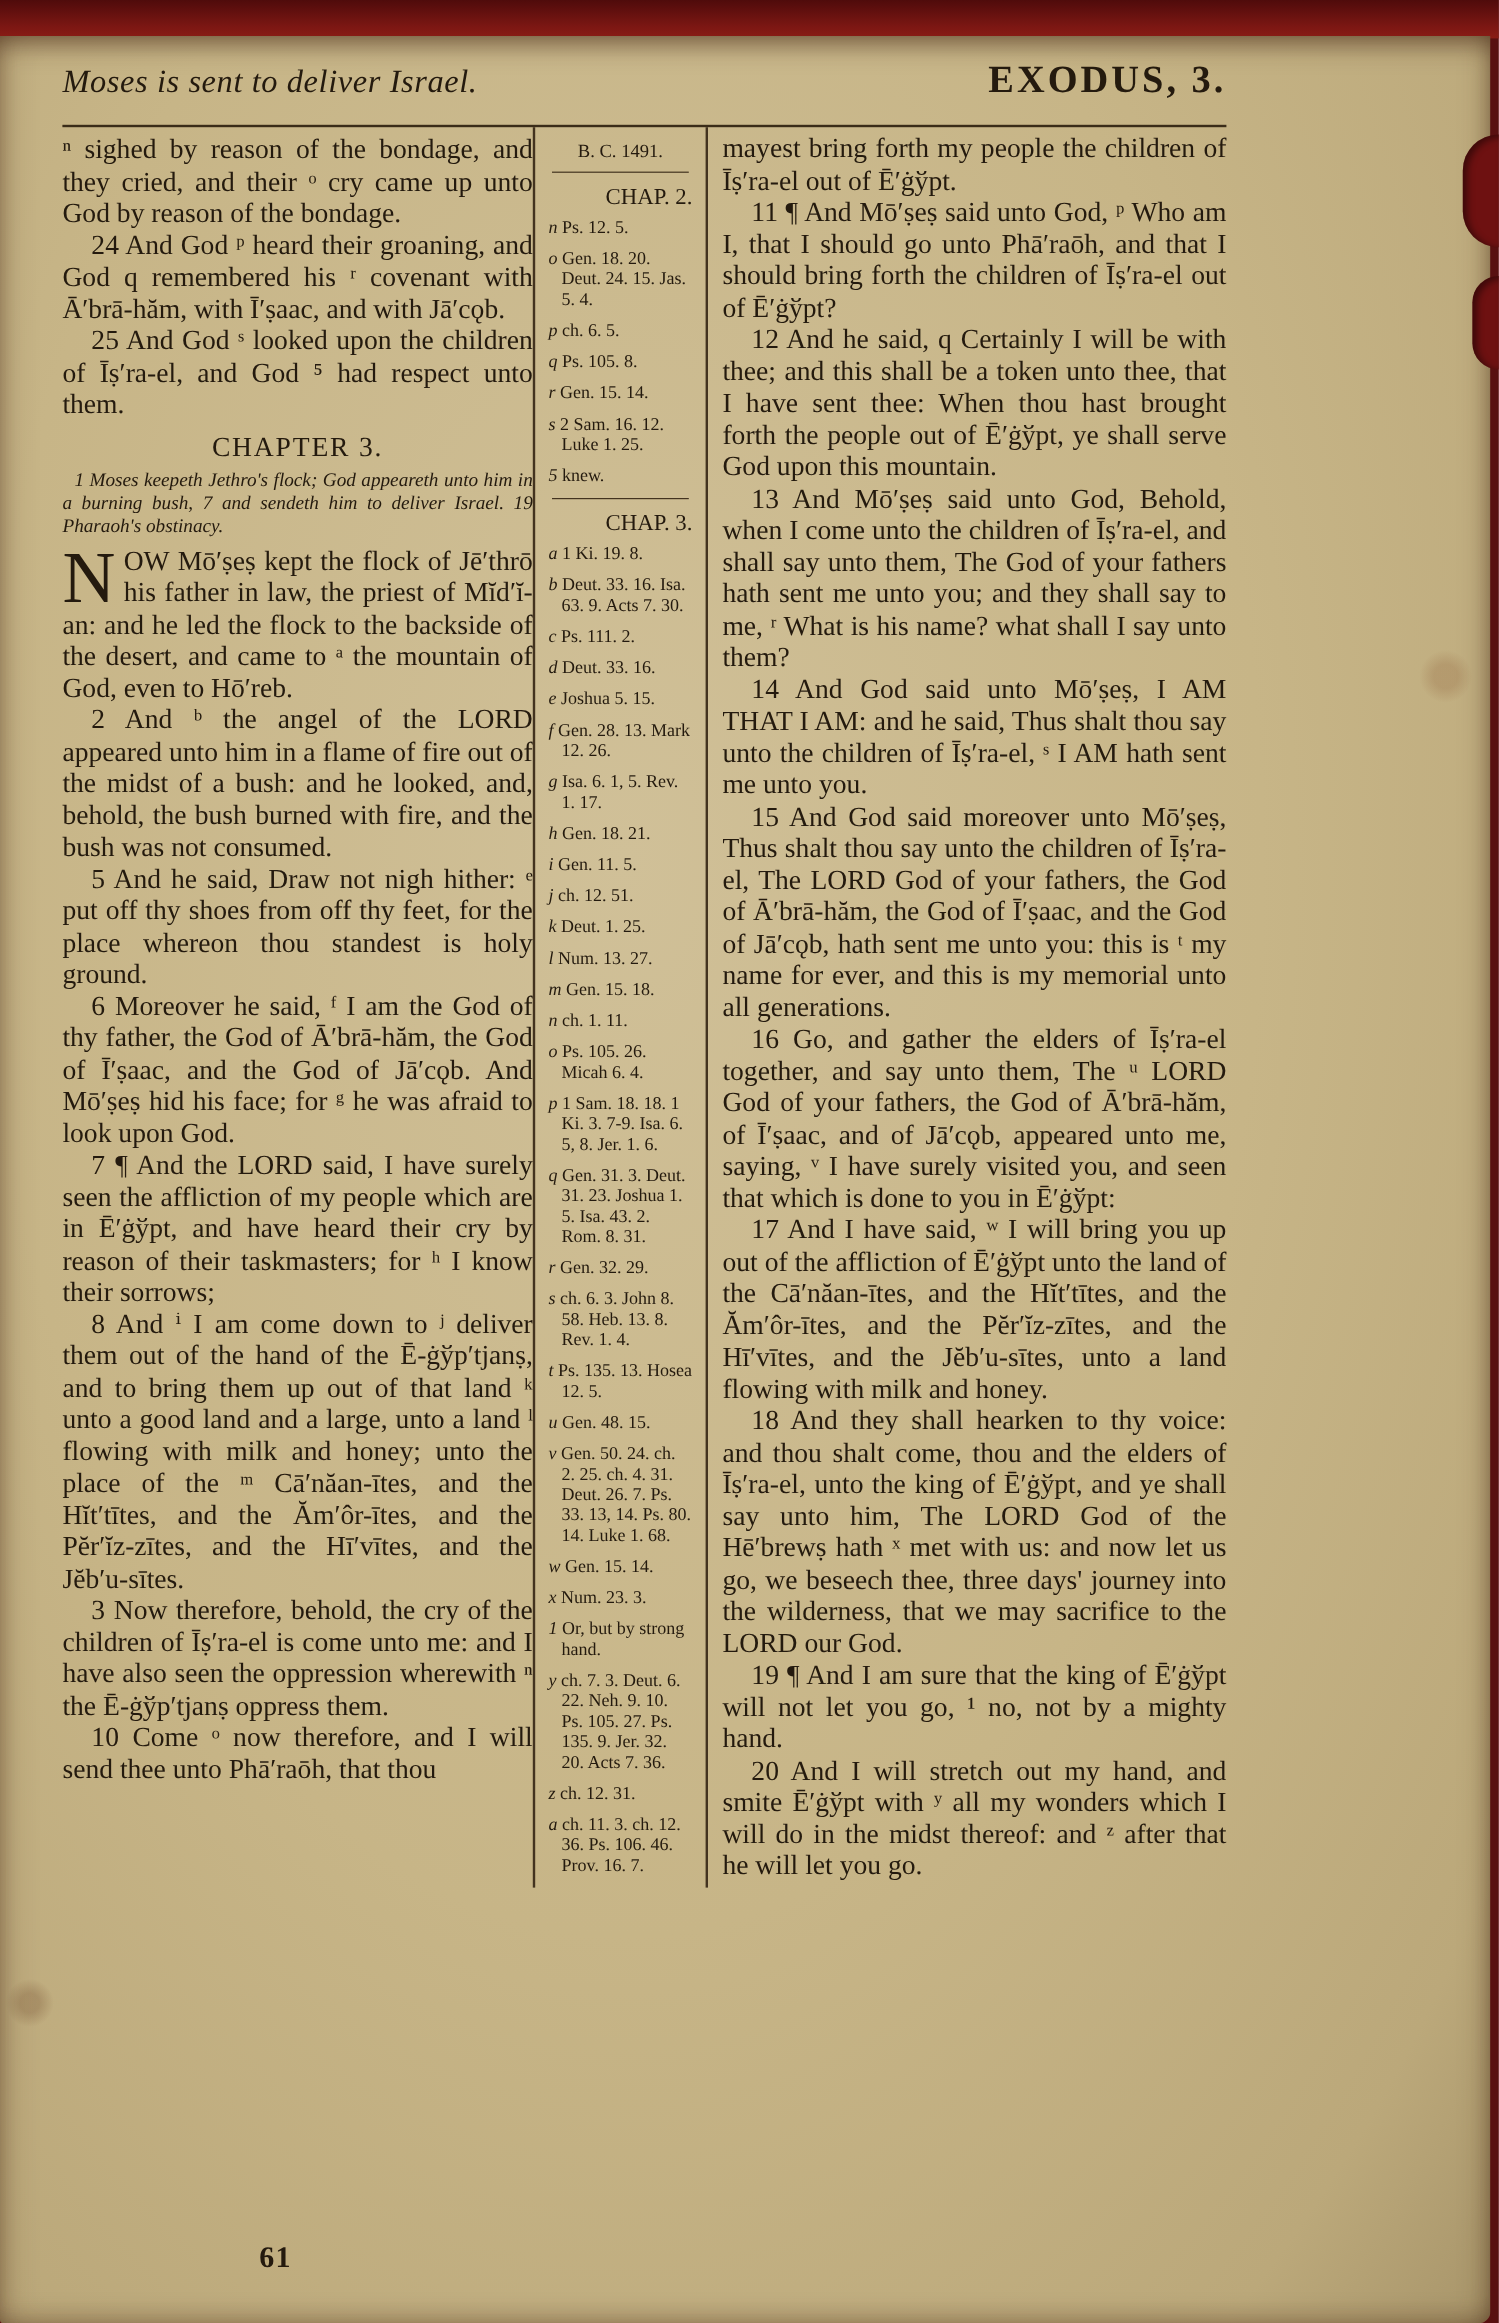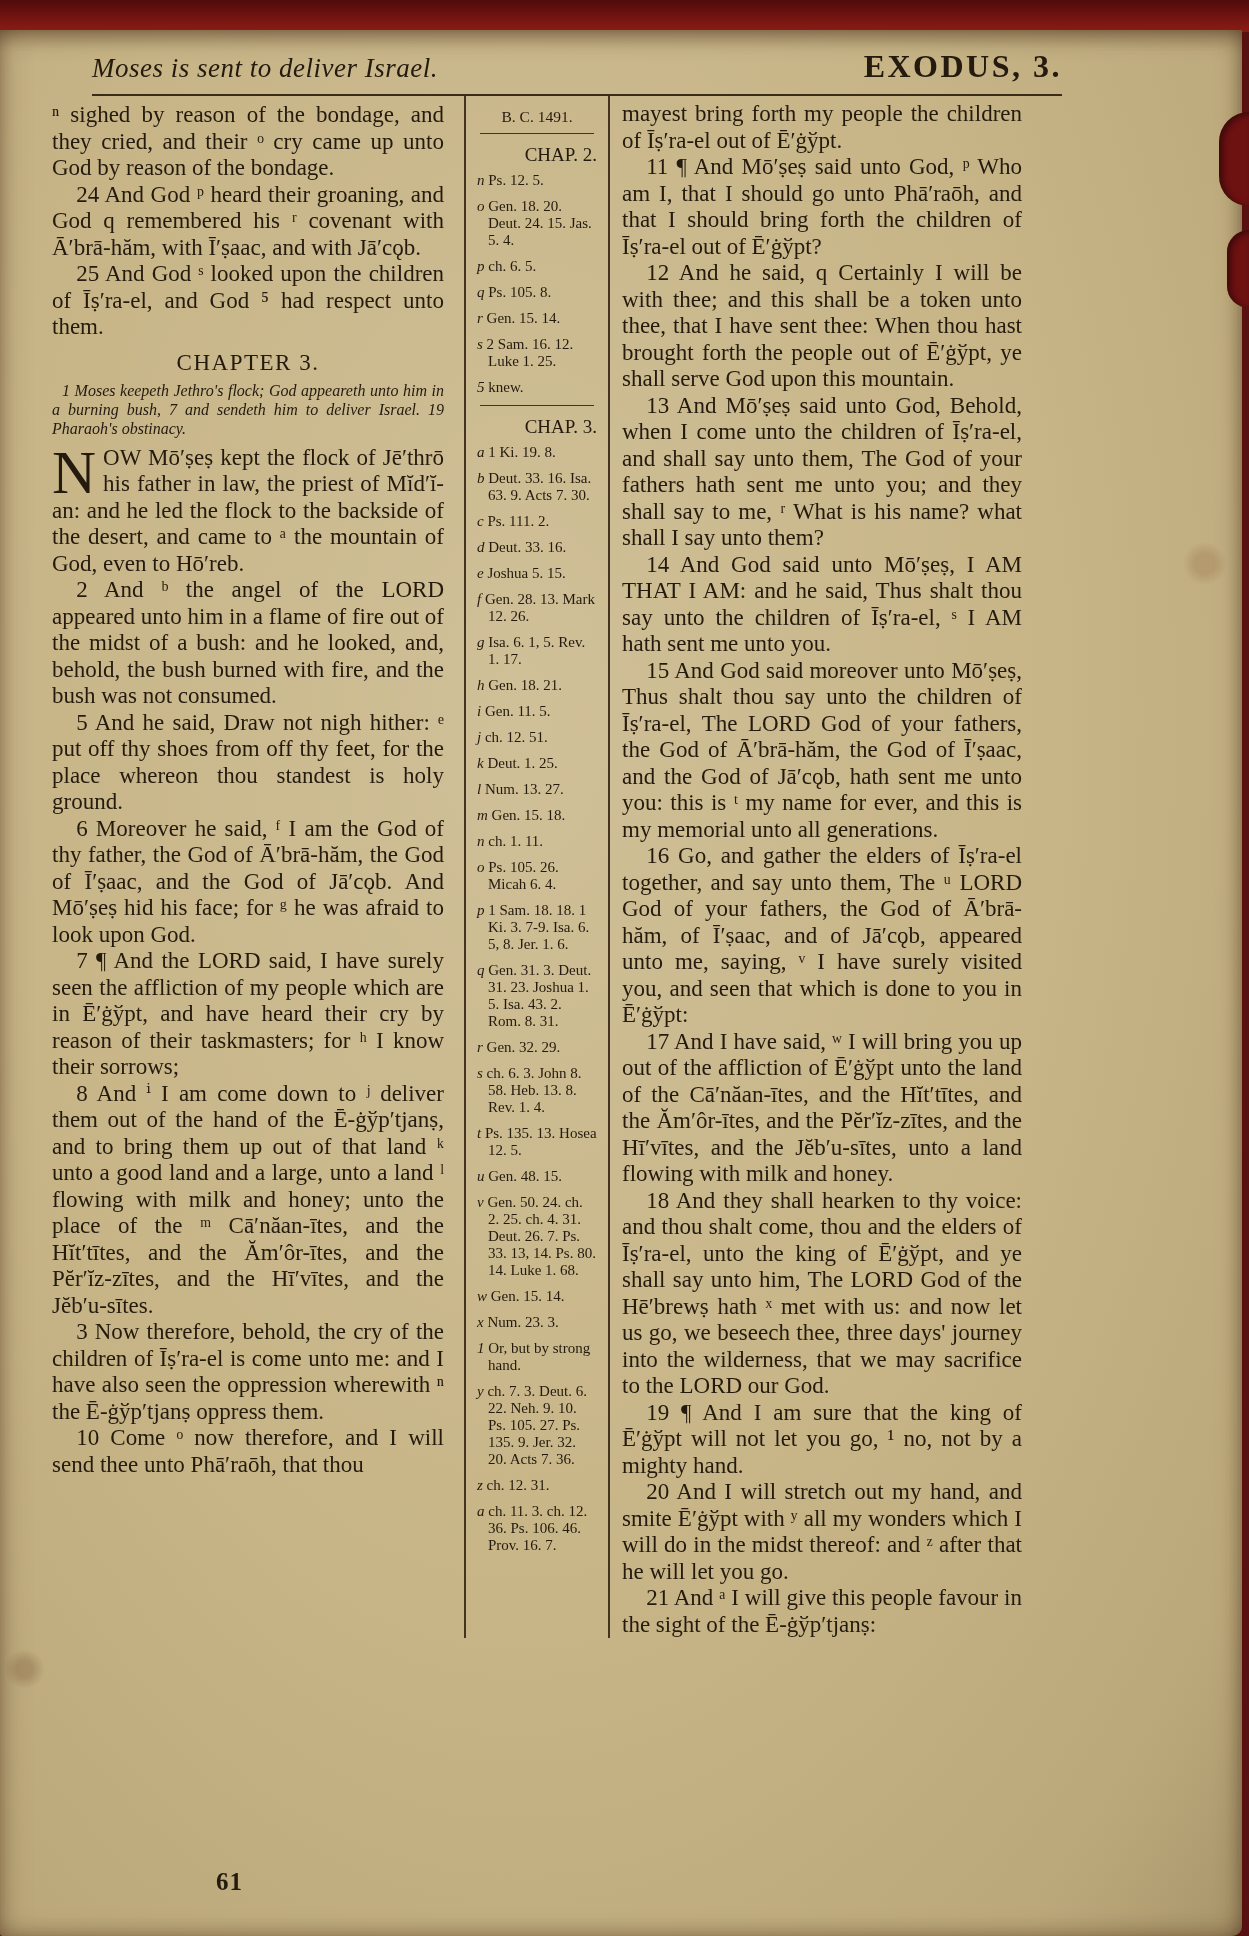--- a/index.html
+++ b/index.html
@@ -34,33 +34,32 @@
       inset -12px 0 26px -14px rgba(70,40,20,.55),
       inset 16px 0 34px -20px rgba(70,40,20,.45),
       inset 0 -14px 26px -16px rgba(70,40,20,.40);
   }
   .page-inner { padding: 18px 0 0 52px; }
 
   .header {
     width: 970px;
     display: flex; justify-content: space-between; align-items: baseline;
     border-bottom: 2.5px solid #3a2c18;
-    padding-bottom: 9px;
-    margin-left: 40px;
+    padding-bottom: 19px;
   }
   .running-head { font-style: italic; font-size: 27px; letter-spacing: .5px; }
   .book-title { font-weight: bold; font-size: 32px; letter-spacing: 2.5px; }
 
   .columns { display: flex; width: 970px; align-items: stretch; }
   .col-left { width: 392px; flex: none; padding-top: 6px; }
   .col-center {
     width: 120px; flex: none;
     border-left: 2px solid #43331f; border-right: 2px solid #43331f;
     padding: 8px 11px 0 11px;
-    font-size: 15px; line-height: 17px; margin-left: 20px;
+    font-size: 15px; line-height: 17px;
   }
   .col-right { flex: 1; padding: 5px 0 0 12px; }
 
   .verse {
     margin: 0; font-size: 23px; line-height: 26.5px;
     text-align: justify; text-indent: 1.05em;
     hyphens: none;
   }
   .cont-first p.verse:first-of-type { text-indent: 0; }
 
@@ -187,21 +186,20 @@
             <p class="verse">11 ¶ And Mō′ṣeṣ said unto God, ᵖ Who am I, that I should go unto Phā′raōh, and that I should bring forth the children of Īṣ′ra-el out of Ē′ġўpt?</p>
             <p class="verse">12 And he said, q Certainly I will be with thee; and this shall be a token unto thee, that I have sent thee: When thou hast brought forth the people out of Ē′ġўpt, ye shall serve God upon this mountain.</p>
             <p class="verse">13 And Mō′ṣeṣ said unto God, Behold, when I come unto the children of Īṣ′ra-el, and shall say unto them, The God of your fathers hath sent me unto you; and they shall say to me, ʳ What is his name? what shall I say unto them?</p>
             <p class="verse">14 And God said unto Mō′ṣeṣ, I AM THAT I AM: and he said, Thus shalt thou say unto the children of Īṣ′ra-el, ˢ I AM hath sent me unto you.</p>
             <p class="verse">15 And God said moreover unto Mō′ṣeṣ, Thus shalt thou say unto the children of Īṣ′ra-el, The LORD God of your fathers, the God of Ā′brā-hăm, the God of Ī′ṣaac, and the God of Jā′cǫb, hath sent me unto you: this is ᵗ my name for ever, and this is my memorial unto all generations.</p>
             <p class="verse">16 Go, and gather the elders of Īṣ′ra-el together, and say unto them, The ᵘ LORD God of your fathers, the God of Ā′brā-hăm, of Ī′ṣaac, and of Jā′cǫb, appeared unto me, saying, ᵛ I have surely visited you, and seen that which is done to you in Ē′ġўpt:</p>
             <p class="verse">17 And I have said, ʷ I will bring you up out of the affliction of Ē′ġўpt unto the land of the Cā′năan-ītes, and the Hĭt′tītes, and the Ăm′ôr-ītes, and the Pĕr′ĭz-zītes, and the Hī′vītes, and the Jĕb′u-sītes, unto a land flowing with milk and honey.</p>
             <p class="verse">18 And they shall hearken to thy voice: and thou shalt come, thou and the elders of Īṣ′ra-el, unto the king of Ē′ġўpt, and ye shall say unto him, The LORD God of the Hē′brewṣ hath ˣ met with us: and now let us go, we beseech thee, three days' journey into the wilderness, that we may sacrifice to the LORD our God.</p>
             <p class="verse">19 ¶ And I am sure that the king of Ē′ġўpt will not let you go, ¹ no, not by a mighty hand.</p>
             <p class="verse">20 And I will stretch out my hand, and smite Ē′ġўpt with ʸ all my wonders which I will do in the midst thereof: and ᶻ after that he will let you go.</p>
-            <p class="verse">21 And ᵃ I will give this people favour in the sight of the Ē-ġўp′tjanṣ:</p>
           </div>
       </div>
 
     </div>
   </div>
 
   <span class="page-number">61</span>
 </div>
 
 </body></html>

